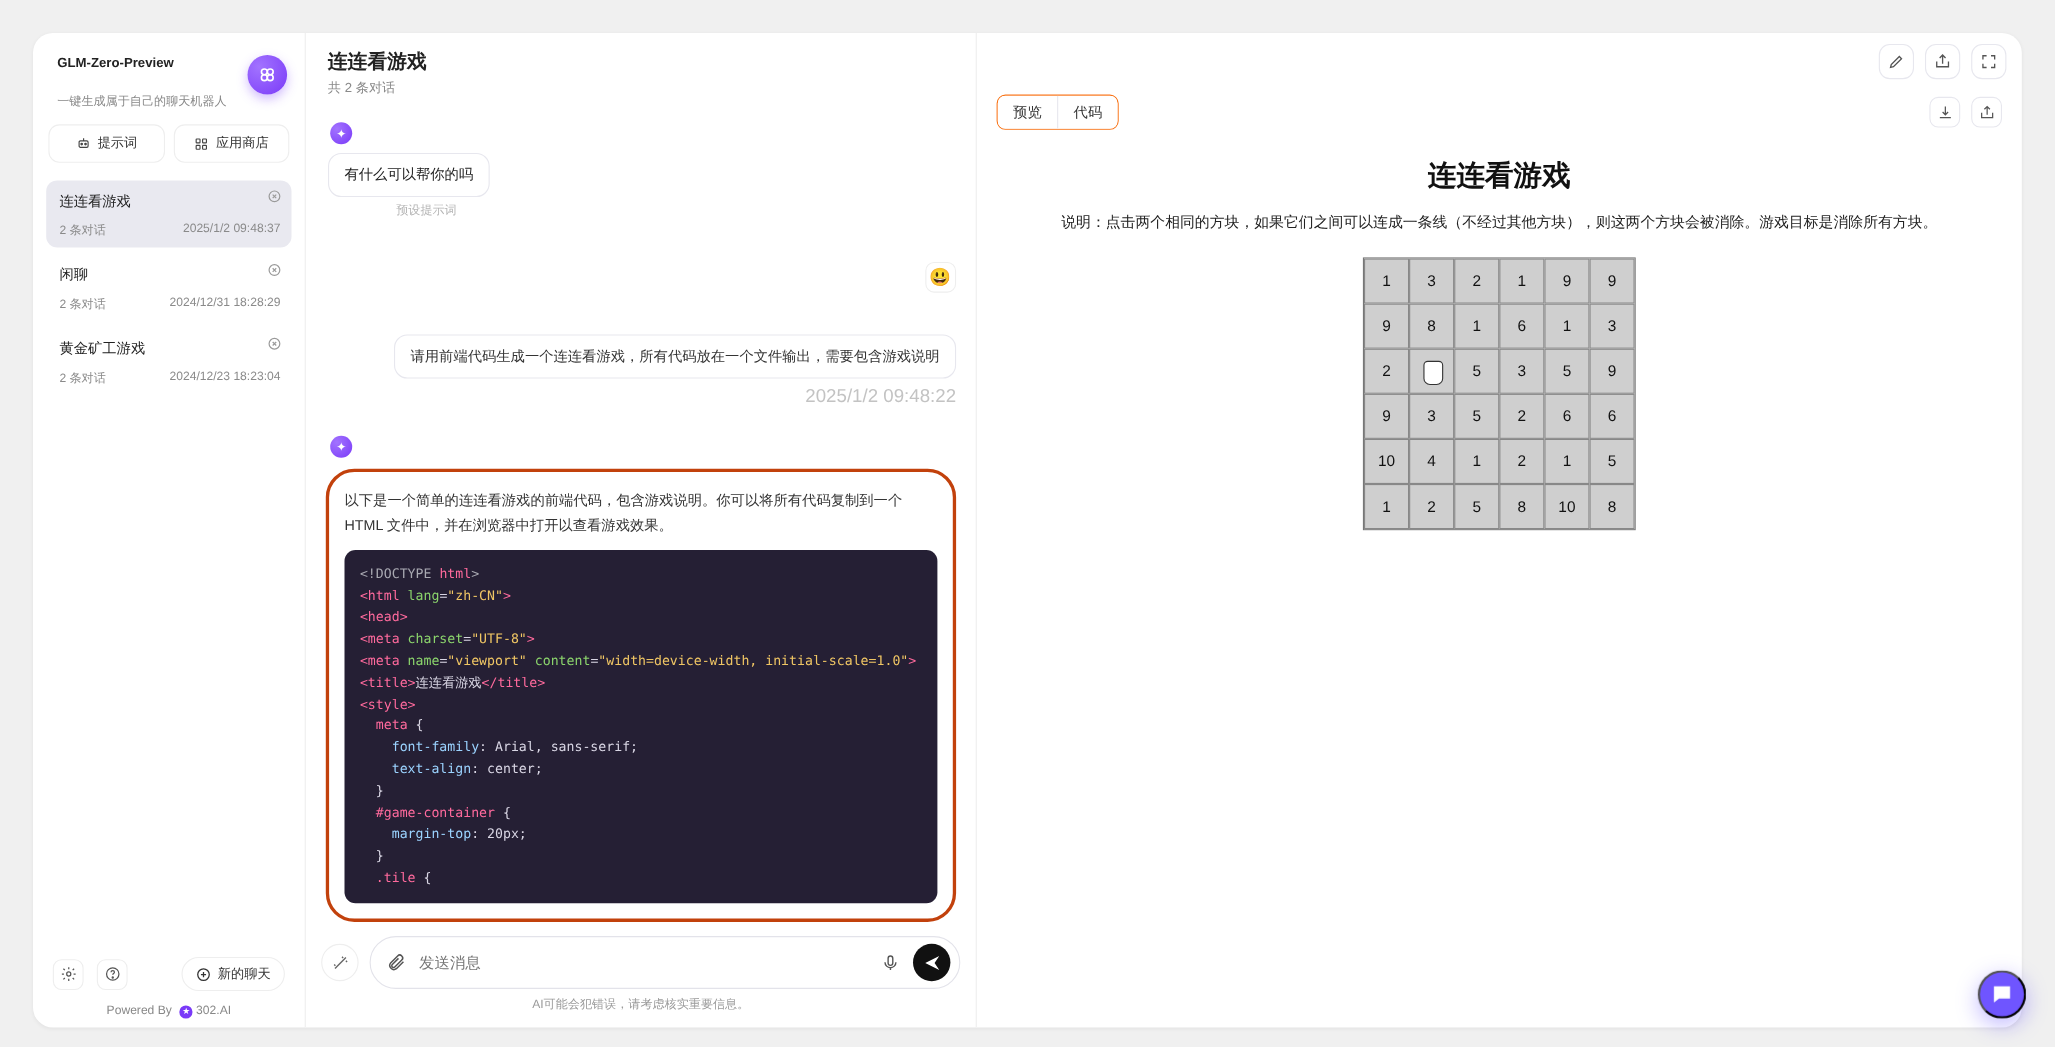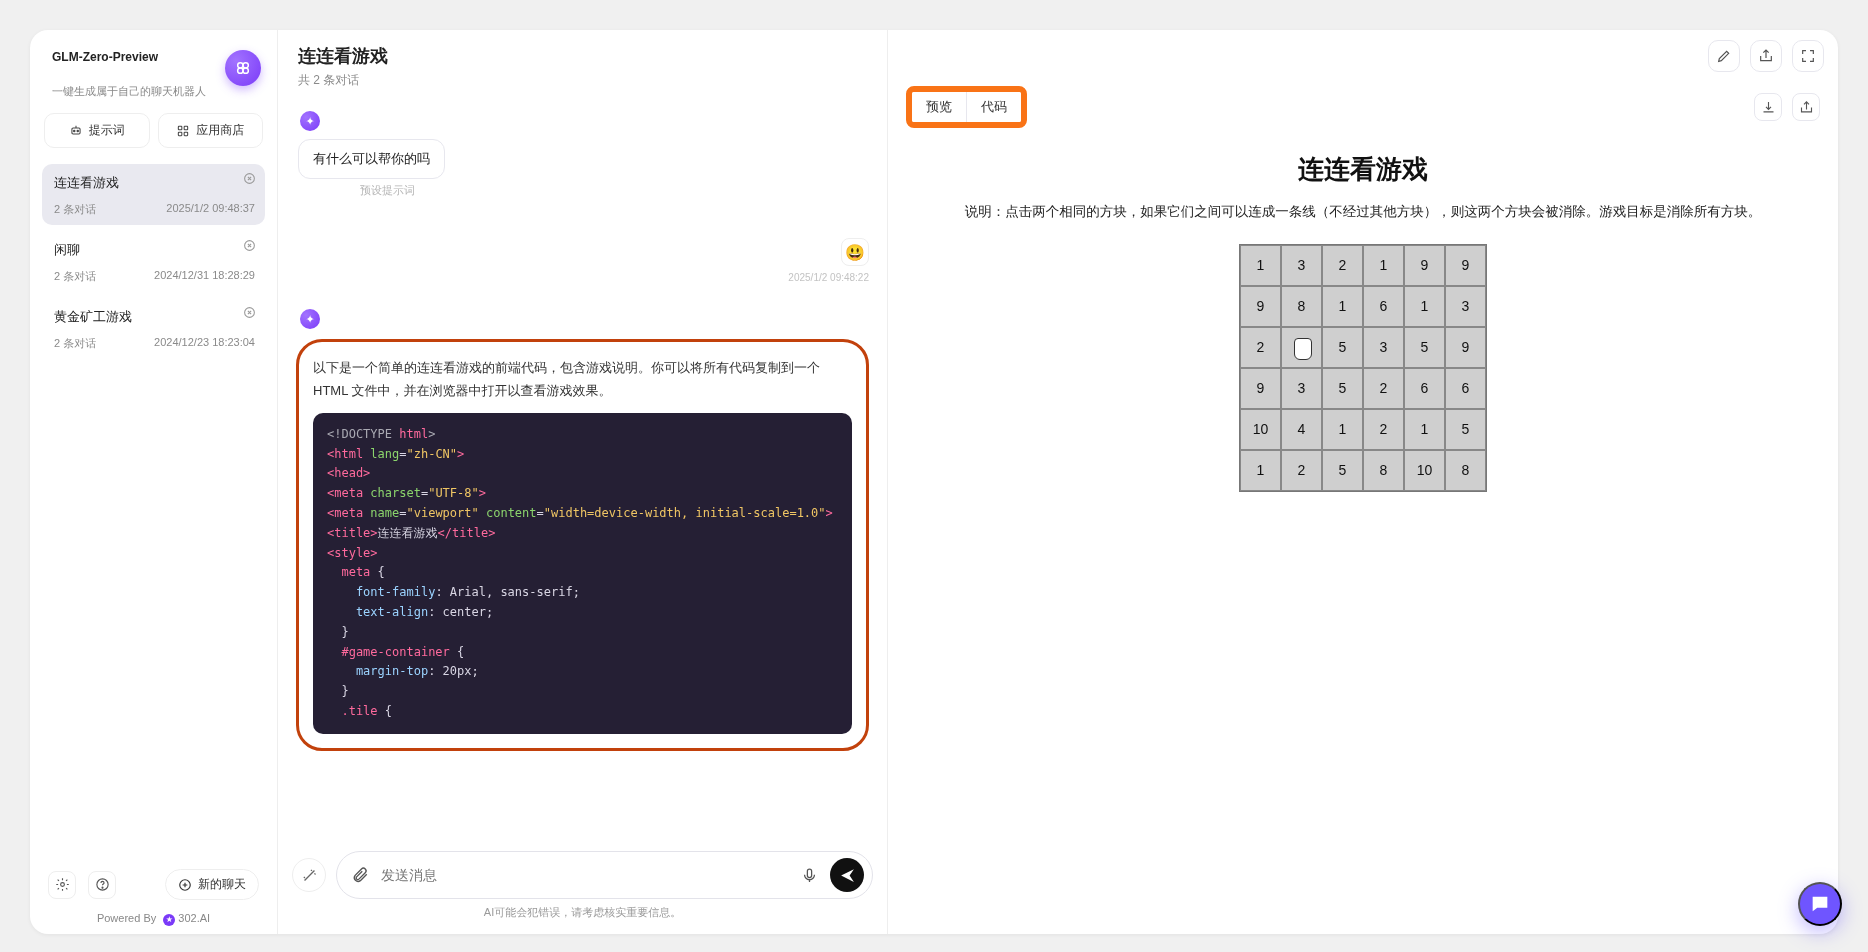--- a/index.html
+++ b/index.html
@@ -45,21 +45,21 @@
   .ava { width:20px;height:20px;border-radius:50%;
          background: radial-gradient(circle at 30% 30%, #a273ff, #7a3af8);
          display:flex;align-items:center;justify-content:center;color:#fff;font-size:11px;}
   .asst-block { margin:6px 0 0 0; }
   .asst-block .ava { margin-left:4px; }
   .bubble { display:inline-block; border:1px solid #e7e7ee; background:#fff; border-radius:12px; padding:10px 14px; font-size:13px; color:#222; margin-top:8px; margin-left:2px; }
   .sys-note { font-size:11px; color:#b5b5b5; margin:4px 0 0 64px; }
   .user-row { display:flex; align-items:flex-end; justify-content:flex-end; gap:10px; margin-top:40px; }
   .user-row .emoji { width:28px;height:28px;border-radius:8px;border:1px solid #eee;display:flex;align-items:center;justify-content:center;font-size:16px;}
   .user-bubble { border:1px solid #e7e7ee; background:#fff; border-radius:12px; padding:10px 14px; font-size:13px; color:#333; margin-top:38px; }
-  .ts-right { font-size:10px; color:#c3c3c3; text-align:right; margin-top:6px; }
+  .ts-right { font-size:17px; color:#c3c3c3; text-align:right; margin-top:6px; }
   .asst2 { margin-top:26px; }
   .card { border:3px solid #c2410c; border-radius:26px; margin-top:10px; padding:14px 14px; }
   .card .p { font-size:13px; color:#333; line-height:1.8; }
   .code { margin-top:10px; border-radius:10px; overflow:hidden; background:#251f34; }
   .code pre { margin:0; padding:12px 14px; font-family:Menlo,Consolas,monospace; font-size:12px; line-height:1.65; color:#d9d6e4; white-space:pre; }
   .tok-doc{color:#a9a9b2;} .tok-tag{color:#ff6a9d;} .tok-attr{color:#8bd46c;} .tok-str{color:#f0c664;}
   .tok-sel{color:#ff6a9d;} .tok-prop{color:#9bd3ff;}
 
   .composer { padding: 10px 14px 4px 14px;}
   .composer-inner { display:flex; align-items:center; gap:10px; }
@@ -71,21 +71,21 @@
   .send { width:34px;height:34px;border-radius:50%;background:#111;color:#fff;display:flex;align-items:center;justify-content:center; }
   .disclaimer { text-align:center; font-size:11px; color:#9a9a9a; padding:6px 0 10px; }
 
   
   .right { flex:1; display:flex; flex-direction:column; }
   .r-head { height:52px; display:flex; align-items:center; padding:0 14px 0 20px; }
   .r-head-spacer{ flex:1; }
   .r-actions{ display:flex; gap:10px; }
   .r-icon { width:32px;height:32px;border-radius:10px;border:1px solid #e7e7ee;background:#fff;display:flex;align-items:center;justify-content:center;color:#555;cursor:pointer;}
   .r-tabs-row { display:flex; align-items:center; padding: 4px 18px 0 18px; gap:10px;}
-  .r-tabs { display:inline-flex; border:6px solid #f97316; border-radius:8px; overflow:hidden; }
+  .r-tabs { display:inline-flex; border:1px solid #f97316; border-radius:8px; overflow:hidden; }
   .r-tab { padding:6px 14px; font-size:13px; color:#333; border:none; background:#fff; cursor:pointer;}
   .r-tab.active{}
   .r-tab + .r-tab{ border-left:1px solid #e7e7ee; }
   .r-tabs-spacer{flex:1;}
   .r-mini { width:28px;height:28px;border-radius:8px;border:1px solid #e7e7ee;background:#fff;display:flex;align-items:center;justify-content:center;color:#555;cursor:pointer;}
   .preview { flex:1; padding: 18px 18px 18px 18px; overflow:auto;}
   .pv-title { text-align:center; font-size:26px; font-weight:700; margin-top:6px; color:#111;}
   .pv-desc  { text-align:center; font-size:13.5px; color:#222; line-height:1.7; margin:14px 8px 0 8px;}
   .board { margin: 20px auto 0 auto; border:1px solid #777; display:grid; grid-template-columns:repeat(6,41px); grid-template-rows:repeat(6,41px); width:calc(6*41px + 2px);}
   .cell { border:1px solid #888; background:#cfcfcf; display:flex; align-items:center; justify-content:center; font-size:14px; color:#111;}
@@ -231,20 +231,23 @@
 
     <div class="chat">
       <div class="asst-block">
         <div class="ava">✦</div>
         <div class="bubble">有什么可以帮你的吗</div>
         <div class="sys-note">预设提示词</div>
       </div>
 
       <div class="user-row">
         <div class="emoji">😃</div>
+      </div>
+      <div style="display:flex;justify-content:flex-end;">
+        <div class="user-bubble">请用前端代码生成一个连连看游戏，所有代码放在一个文件输出，需要包含游戏说明</div>
       </div>
       <div class="ts-right">2025/1/2 09:48:22</div>
 
       <div class="asst-block asst2">
         <div class="ava">✦</div>
         <div class="card">
           <div class="p">以下是一个简单的连连看游戏的前端代码，包含游戏说明。你可以将所有代码复制到一个 HTML 文件中，并在浏览器中打开以查看游戏效果。</div>
           <div class="code">
             <pre id="code-pre"><span class="tok-doc">&lt;!DOCTYPE </span><span class="tok-tag">html</span><span class="tok-doc">&gt;</span>
 <span class="tok-tag">&lt;html</span><span class="tok-attr"> lang</span>=<span class="tok-str">"zh-CN"</span><span class="tok-tag">&gt;</span>

